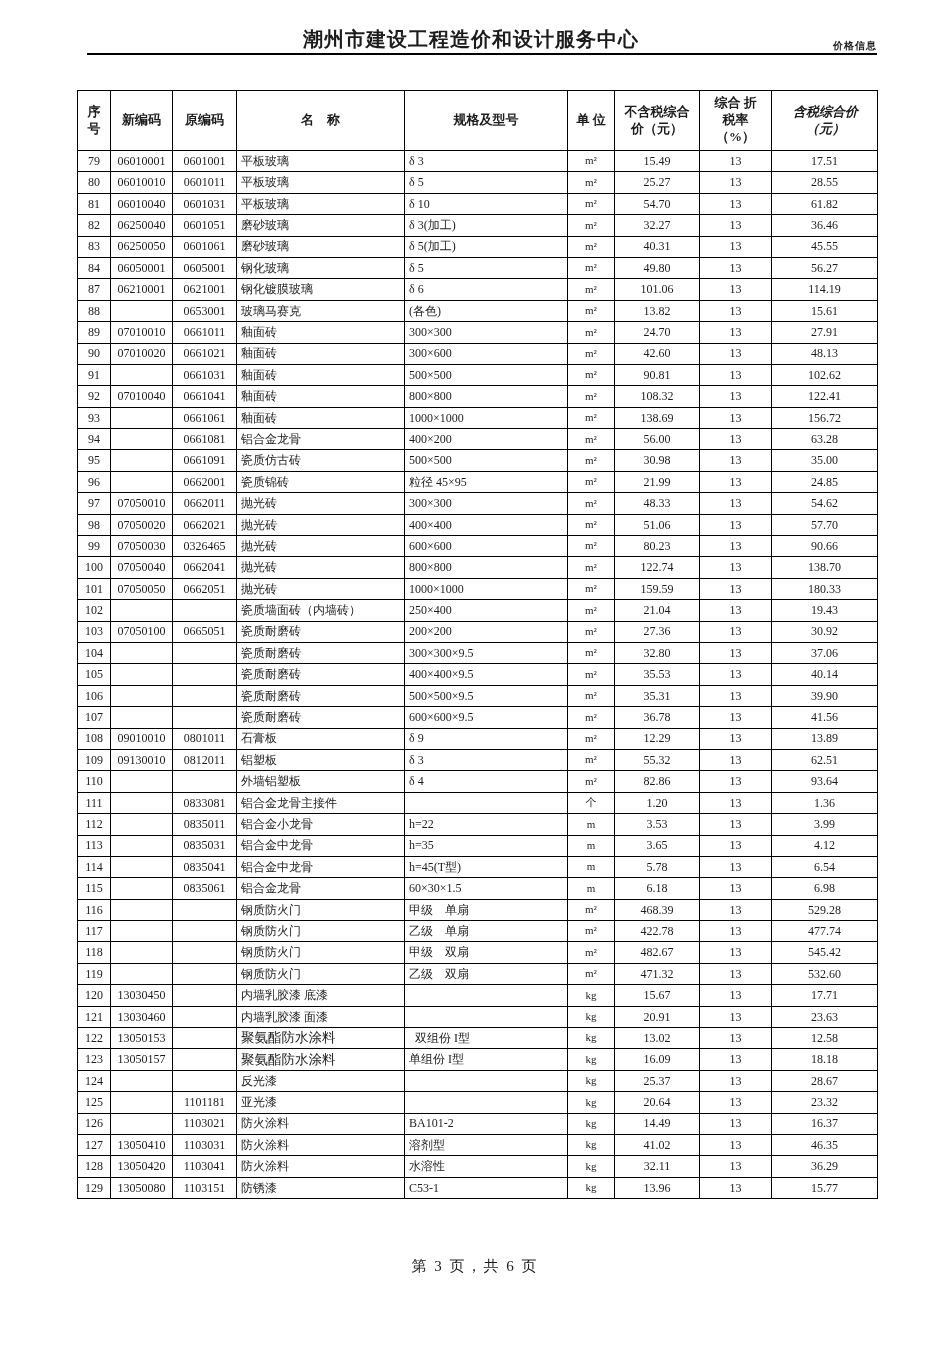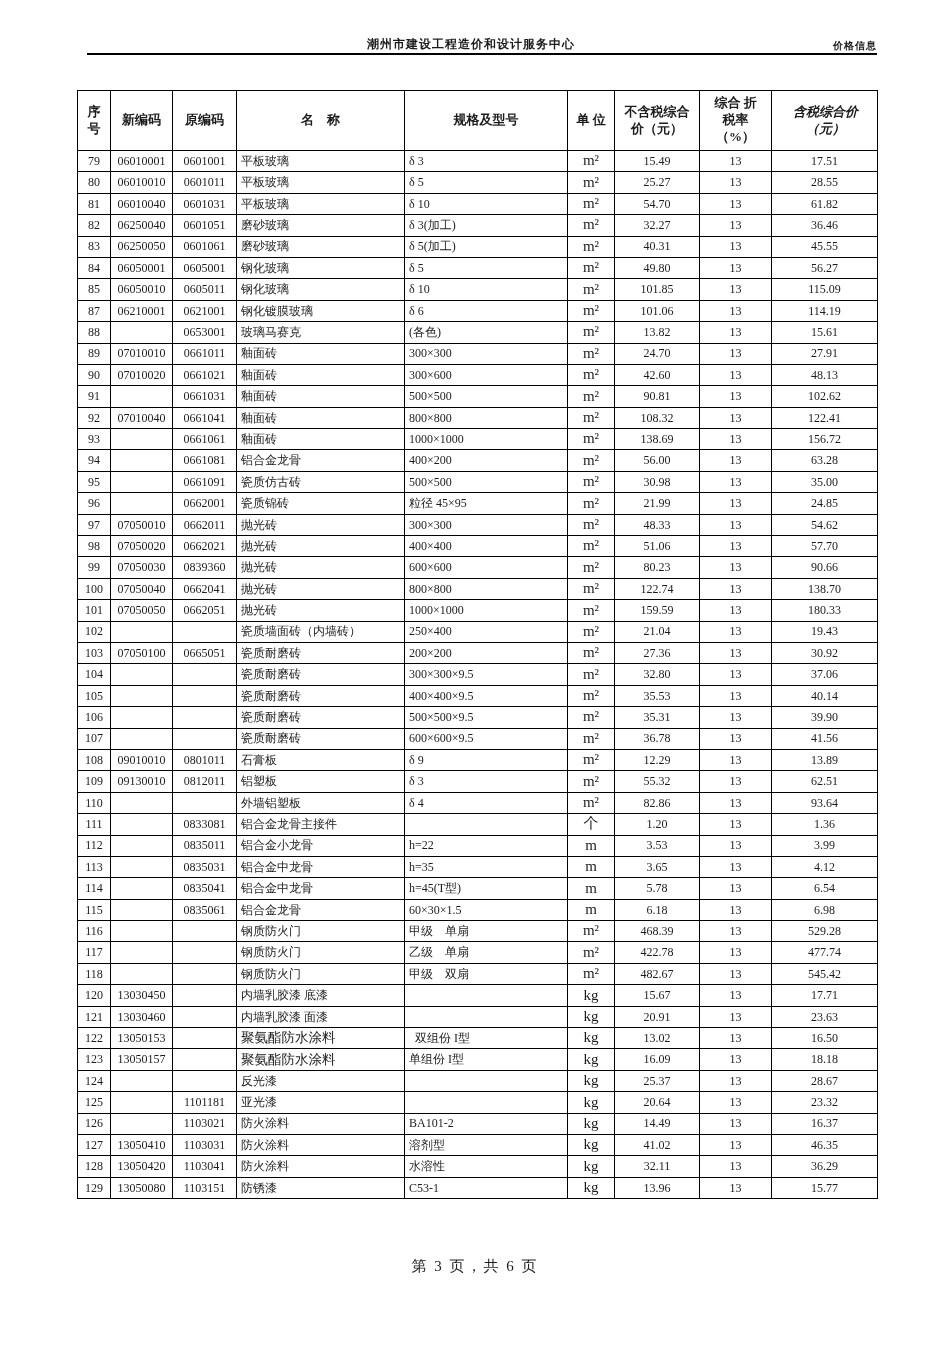--- a/index.html
+++ b/index.html
@@ -20,21 +20,21 @@
     height: 23px;
     border-bottom: 2.5px solid #000;
   }
   .page-header .title {
     position: absolute;
     left: 0;
     right: 22px;
     bottom: 0;
     text-align: center;
     font-weight: bold;
-    font-size: 12px;
+    font-size: 20px;
     letter-spacing: 1px;
   }
   .page-header .right-label {
     position: absolute;
     right: 0;
     bottom: 0;
     font-weight: bold;
     font-size: 10px;
     letter-spacing: 1px;
   }
@@ -74,21 +74,21 @@
   }
   .price-table tbody td.c3,
   .price-table tbody td.c4 {
     text-align: left;
     padding-left: 4px;
   }
   .price-table tbody td.c4 {
     white-space: pre-wrap;
   }
   .price-table tbody td.c5 {
-    font-size: 15px;
+    font-size: 11px;
   }
   .price-table tbody td.emph {
     font-size: 13.5px;
     margin-left: 40px;
   }
   .page-footer {
     margin-top: 58px;
     text-align: center;
     font-size: 15px;
     letter-spacing: 2px;
@@ -193,31 +193,20 @@
         <td class="c1">06050001</td>
         <td class="c2">0605001</td>
         <td class="c3">钢化玻璃</td>
         <td class="c4">δ 5</td>
         <td class="c5">m²</td>
         <td class="c6">49.80</td>
         <td class="c7">13</td>
         <td class="c8">56.27</td>
       </tr>
       <tr>
-        <td class="c0">85</td>
-        <td class="c1">06050010</td>
-        <td class="c2">0605011</td>
-        <td class="c3">钢化玻璃</td>
-        <td class="c4">δ 10</td>
-        <td class="c5">m²</td>
-        <td class="c6">101.85</td>
-        <td class="c7">13</td>
-        <td class="c8">115.09</td>
-      </tr>
-      <tr>
         <td class="c0">87</td>
         <td class="c1">06210001</td>
         <td class="c2">0621001</td>
         <td class="c3">钢化镀膜玻璃</td>
         <td class="c4">δ 6</td>
         <td class="c5">m²</td>
         <td class="c6">101.06</td>
         <td class="c7">13</td>
         <td class="c8">114.19</td>
       </tr>
@@ -338,21 +327,21 @@
         <td class="c3">抛光砖</td>
         <td class="c4">400×400</td>
         <td class="c5">m²</td>
         <td class="c6">51.06</td>
         <td class="c7">13</td>
         <td class="c8">57.70</td>
       </tr>
       <tr>
         <td class="c0">99</td>
         <td class="c1">07050030</td>
-        <td class="c2">0839360</td>
+        <td class="c2">0326465</td>
         <td class="c3">抛光砖</td>
         <td class="c4">600×600</td>
         <td class="c5">m²</td>
         <td class="c6">80.23</td>
         <td class="c7">13</td>
         <td class="c8">90.66</td>
       </tr>
       <tr>
         <td class="c0">100</td>
         <td class="c1">07050040</td>
@@ -556,20 +545,31 @@
         <td class="c1"></td>
         <td class="c2"></td>
         <td class="c3">钢质防火门</td>
         <td class="c4">甲级　双扇</td>
         <td class="c5">m²</td>
         <td class="c6">482.67</td>
         <td class="c7">13</td>
         <td class="c8">545.42</td>
       </tr>
       <tr>
+        <td class="c0">119</td>
+        <td class="c1"></td>
+        <td class="c2"></td>
+        <td class="c3">钢质防火门</td>
+        <td class="c4">乙级　双扇</td>
+        <td class="c5">m²</td>
+        <td class="c6">471.32</td>
+        <td class="c7">13</td>
+        <td class="c8">532.60</td>
+      </tr>
+      <tr>
         <td class="c0">120</td>
         <td class="c1">13030450</td>
         <td class="c2"></td>
         <td class="c3">内墙乳胶漆 底漆</td>
         <td class="c4"></td>
         <td class="c5">kg</td>
         <td class="c6">15.67</td>
         <td class="c7">13</td>
         <td class="c8">17.71</td>
       </tr>
@@ -586,21 +586,21 @@
       </tr>
       <tr>
         <td class="c0">122</td>
         <td class="c1">13050153</td>
         <td class="c2"></td>
         <td class="c3 emph">聚氨酯防水涂料</td>
         <td class="c4">  双组份 I型</td>
         <td class="c5">kg</td>
         <td class="c6">13.02</td>
         <td class="c7">13</td>
-        <td class="c8">16.50</td>
+        <td class="c8">12.58</td>
       </tr>
       <tr>
         <td class="c0">123</td>
         <td class="c1">13050157</td>
         <td class="c2"></td>
         <td class="c3 emph">聚氨酯防水涂料</td>
         <td class="c4">单组份 I型</td>
         <td class="c5">kg</td>
         <td class="c6">16.09</td>
         <td class="c7">13</td>

